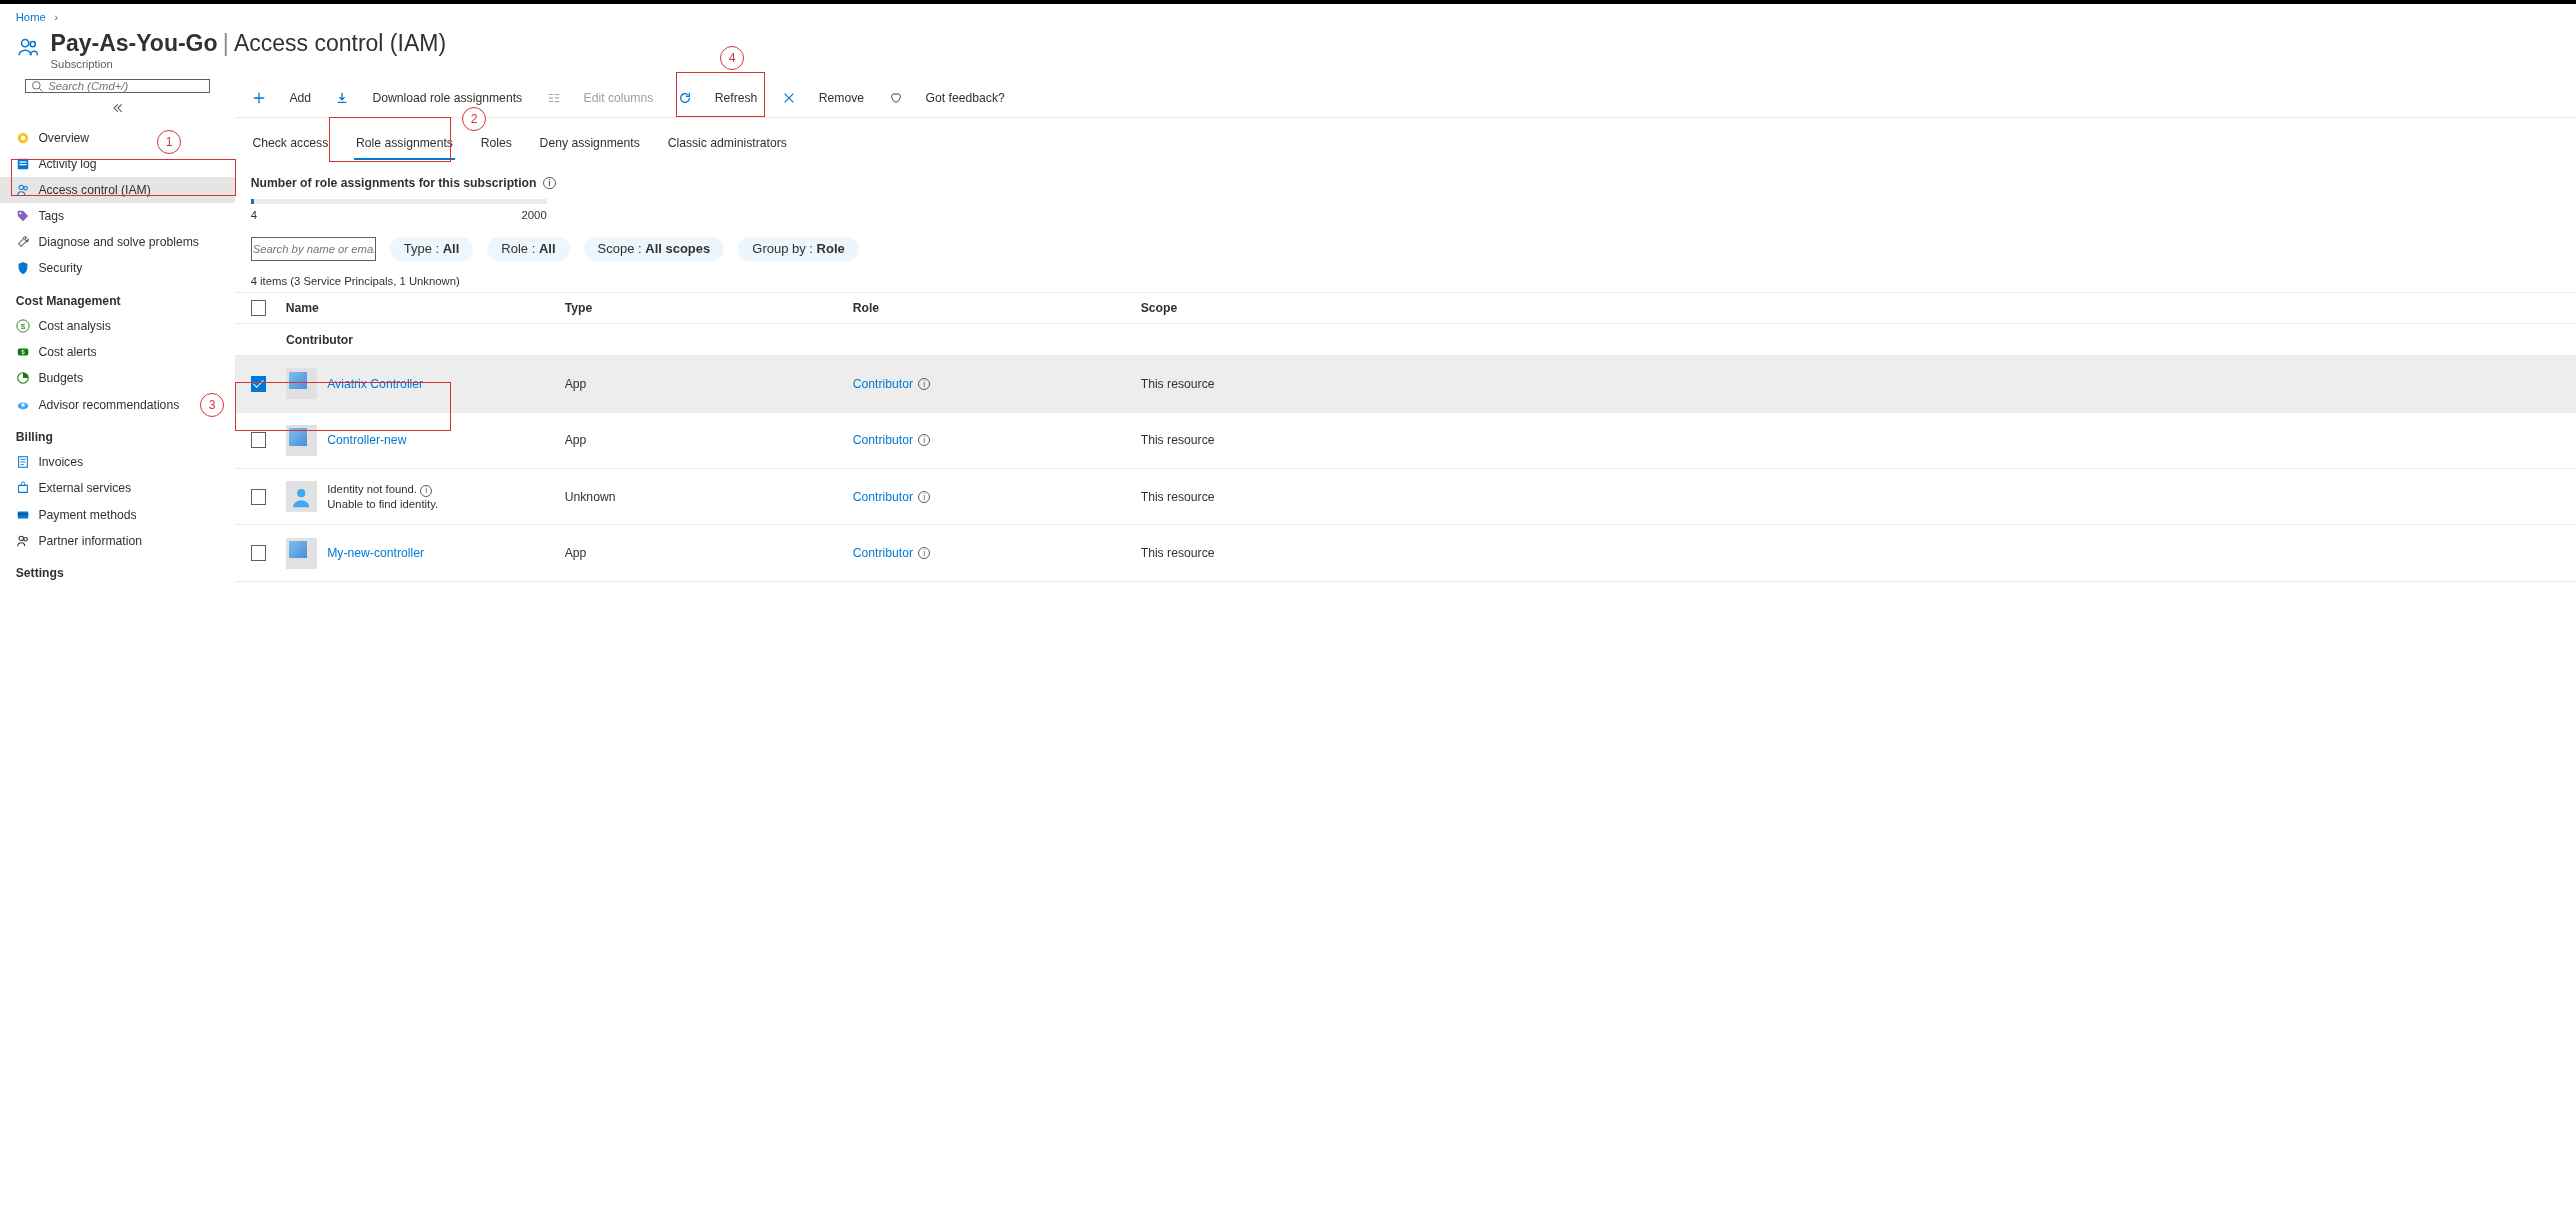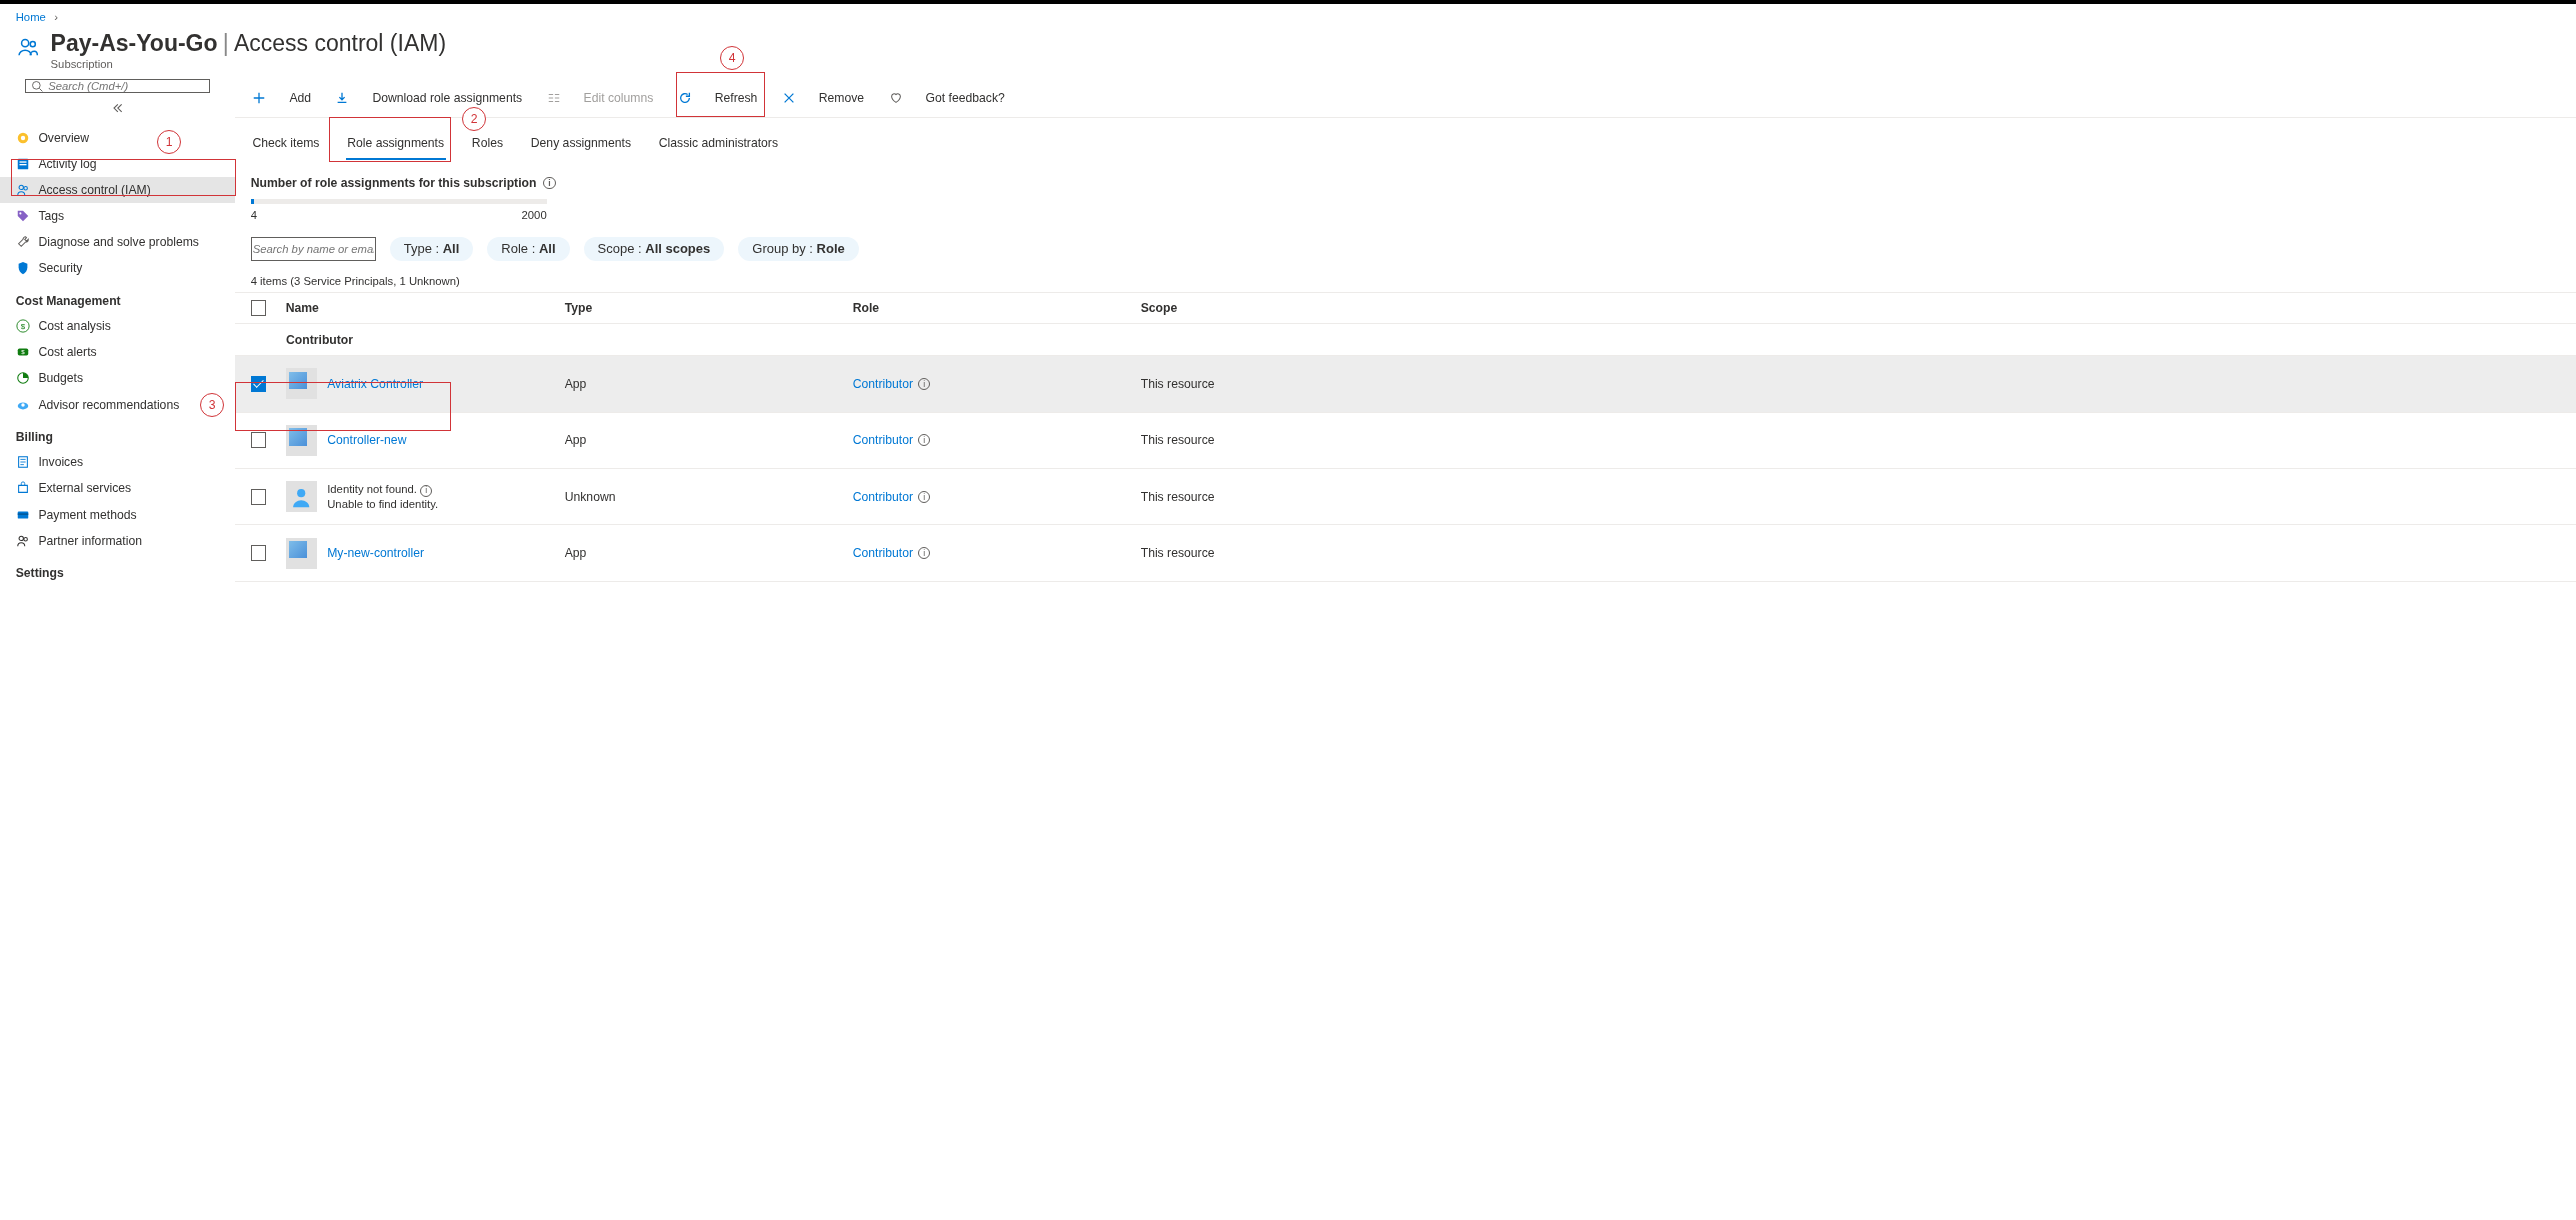--- a/index.html
+++ b/index.html
@@ -434,21 +434,21 @@
       </div>
       <div class="tb-btn">
         <svg viewBox="0 0 16 16" fill="none" stroke="#605e5c" stroke-width="1.2">
             <path d="M8 13s-5-3-5-7a3 3 0 0 1 5-2 3 3 0 0 1 5 2c0 4-5 7-5 7z"></path>
           </svg>
         <span>Got feedback?</span>
       </div>
     </div>
 
     <div class="tabs">
-      <div class="tab">Check items</div>
+      <div class="tab">Check access</div>
       <div class="tab active">Role assignments</div>
       <div class="tab">Roles</div>
       <div class="tab">Deny assignments</div>
       <div class="tab">Classic administrators</div>
     </div>
 
     <div class="info-block">
       <div class="info-title">
         <span>Number of role assignments for this subscription</span>
         <span class="info-icon-sm">i</span>

